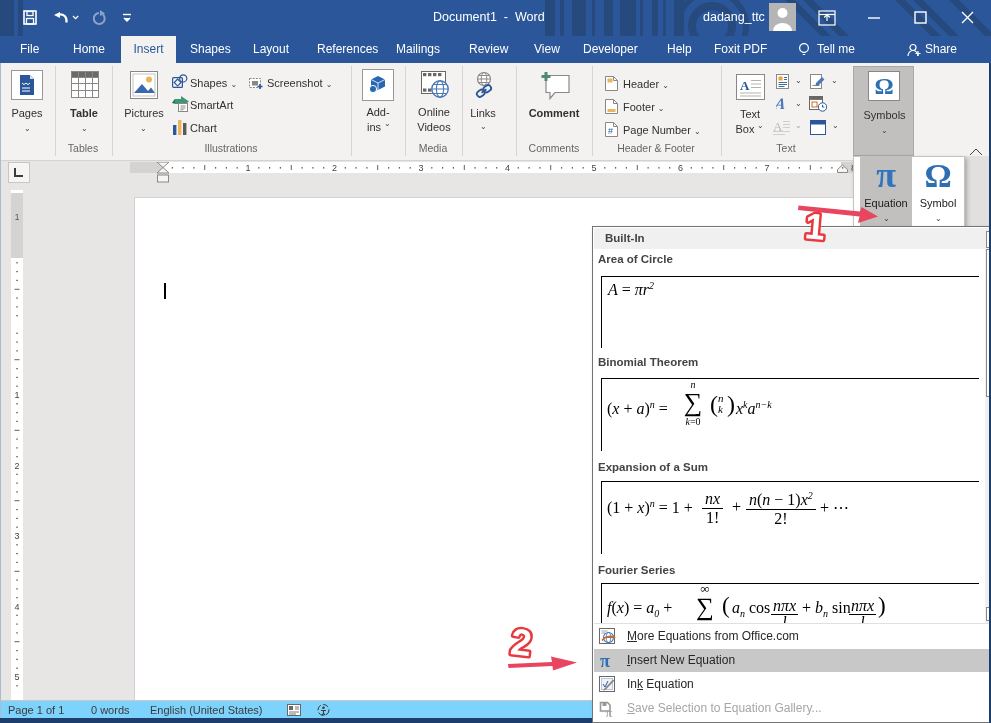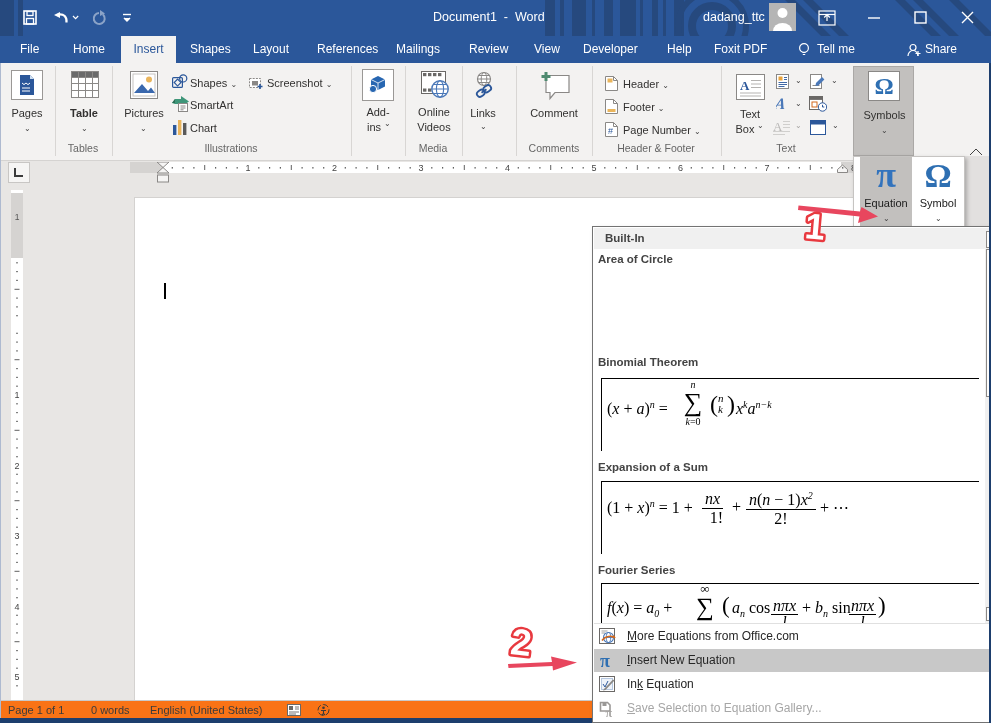--- a/index.html
+++ b/index.html
@@ -15,21 +15,21 @@
   
   #ribbon{left:0;top:63px;width:991px;height:97px;background:#f3f2f1;border-bottom:1px solid #d5d3d1;}
   .gsep{position:absolute;top:3px;width:1px;height:90px;background:#d8d6d4;}
   .glabel{position:absolute;top:79px;font-size:10.5px;color:#666;width:120px;text-align:center;}
   .btxt{position:absolute;font-size:11px;color:#323130;text-align:center;}
   .chev{position:absolute;font-size:8px;color:#444;}
   .rowitem{position:absolute;font-size:11px;color:#323130;white-space:nowrap;}
   
   #page{left:134px;top:197px;width:732px;height:503px;background:#fff;border:1px solid #d4d2d0;border-bottom:none;box-sizing:border-box;}
   
-  #statusbar{left:0;top:700px;width:991px;height:18px;background:#f97316;border-top:1px solid #cac9c8;box-sizing:border-box;font-size:11px;color:#3b3b3b;}
+  #statusbar{left:0;top:700px;width:991px;height:18px;background:#7dd3fc;border-top:1px solid #cac9c8;box-sizing:border-box;font-size:11px;color:#3b3b3b;}
   #bottomstrip{left:0;top:718px;width:991px;height:5px;background:#1d3e6d;}
   
   #flyout{left:853px;top:156px;width:112px;height:71px;background:#fff;border:1px solid #c6c4c2;box-sizing:border-box;box-shadow:2px 2px 4px rgba(0,0,0,.25);}
   
   #menu{left:576px;top:226px;width:428px;height:497px;background:#fff;border:1px solid #737373;box-sizing:border-box;box-shadow:3px 3px 5px rgba(0,0,0,.25);margin-left:16px;}
   .eqlabel{position:absolute;left:5px;font-weight:bold;font-size:11.5px;color:#444;}
   .eqbox{position:absolute;left:8px;width:377px;border-top:1px solid #000;border-left:1px solid #000;}
   .math{font-family:"Liberation Serif",serif;font-style:normal;font-size:16px;color:#000;white-space:nowrap;}
   .math i{font-style:italic;}
   .mitem{position:absolute;left:1px;width:408px;height:23px;font-size:12px;color:#262626;}
@@ -252,21 +252,21 @@
         <line x1="8" y1="20" x2="14" y2="20" stroke="#2b579a" stroke-width="1.8"></line>
       </g>
     </svg>
     <div class="btxt" style="left:463px;top:44px;width:40px;">Links</div>
     <div class="chev" style="left:480px;top:59px;">⌄</div>
 
     <svg class="abs" style="left:538px;top:9px;" width="33" height="29">
       <path d="M8 3.5 h23 v17 h-14 l-5 6 v-6 h-4 Z" fill="#fff" stroke="#8a8886" stroke-width="1.2"></path>
       <path d="M8 0 v9 M3.5 4.5 h9" stroke="#4f8a70" stroke-width="3"></path>
     </svg>
-    <div class="btxt" style="left:526px;top:44px;width:56px;">Comment</div>
+    <div class="btxt" style="left:526px;top:44px;width:56px;font-weight:bold;">Comment</div>
 
     <svg class="abs" style="left:605px;top:13px;" width="13" height="15">
       <path d="M0.5 0.5 h8 l4 4 v10 h-12 Z" fill="#fff" stroke="#8a8886"></path>
       <path d="M8.5 0.5 l0 4 4 0" fill="none" stroke="#8a8886"></path>
       <rect x="2.5" y="2.5" width="5" height="4" fill="#eab55c"></rect>
     </svg>
     <div class="rowitem" style="left:623px;top:15px;">Header <span class="chev" style="position:static;">⌄</span></div>
     <svg class="abs" style="left:605px;top:36px;" width="13" height="15">
       <path d="M0.5 0.5 h8 l4 4 v10 h-12 Z" fill="#fff" stroke="#8a8886"></path>
       <path d="M8.5 0.5 l0 4 4 0" fill="none" stroke="#8a8886"></path>
@@ -525,40 +525,43 @@
     </div>
   </div>
 
   <div id="menu" class="abs">
 
     <div class="abs" style="left:1px;top:1px;width:391px;height:21px;background:#f0f0f0;">
       <span style="position:absolute;left:11px;top:4px;font-weight:bold;font-size:11.5px;color:#444;">Built-In</span>
     </div>
 
     <div class="eqlabel" style="top:26px;">Area of Circle</div>
+    <div class="eqbox" style="top:49px;height:71px;">
+      <div class="math" style="position:absolute;left:6px;top:3px;"><i>A</i> = <i>πr</i><sup style="font-size:10px;"><i>2</i></sup></div>
+    </div>
     <div class="eqlabel" style="top:129px;">Binomial Theorem</div>
     <div class="eqbox" style="top:151px;height:72px;">
       <div class="math" style="position:absolute;left:5px;top:20px;">(<i>x</i> + <i>a</i>)<sup style="font-size:10px;"><i>n</i></sup> =</div>
       <div class="abs" style="left:76px;top:0px;width:30px;text-align:center;">
         <div class="math" style="font-size:10px;"><i>n</i></div>
         <div class="math" style="font-size:26px;line-height:26px;">∑</div>
         <div class="math" style="font-size:10px;"><i>k</i>=0</div>
       </div>
       <div class="math" style="position:absolute;left:108px;top:12px;font-size:24px;">(</div>
       <div class="abs" style="left:116px;top:14px;">
         <div class="math" style="font-size:11px;line-height:11px;"><i>n</i></div>
         <div class="math" style="font-size:11px;line-height:11px;"><i>k</i></div>
       </div>
       <div class="math" style="position:absolute;left:125px;top:12px;font-size:24px;">)</div>
       <div class="math" style="position:absolute;left:134px;top:20px;"><i>x</i><sup style="font-size:10px;"><i>k</i></sup><i>a</i><sup style="font-size:10px;"><i>n−k</i></sup></div>
     </div>
     <div class="eqlabel" style="top:234px;text-align:center;">Expansion of a Sum</div>
     <div class="eqbox" style="top:254px;height:72px;">
       <div class="math" style="position:absolute;left:5px;top:16px;">(1 + <i>x</i>)<sup style="font-size:10px;"><i>n</i></sup> = 1 +</div>
-      <div class="abs" style="left:100px;top:8px;text-align:right;">
+      <div class="abs" style="left:100px;top:8px;text-align:center;">
         <div class="math" style="border-bottom:1px solid #000;padding:0 3px;"><i>nx</i></div>
         <div class="math">1!</div>
       </div>
       <div class="math" style="position:absolute;left:130px;top:16px;">+</div>
       <div class="abs" style="left:144px;top:8px;text-align:center;">
         <div class="math" style="border-bottom:1px solid #000;padding:0 3px;"><i>n</i>(<i>n</i> − 1)<i>x</i><sup style="font-size:10px;"><i>2</i></sup></div>
         <div class="math">2!</div>
       </div>
       <div class="math" style="position:absolute;left:218px;top:16px;">+ ⋯</div>
     </div>

